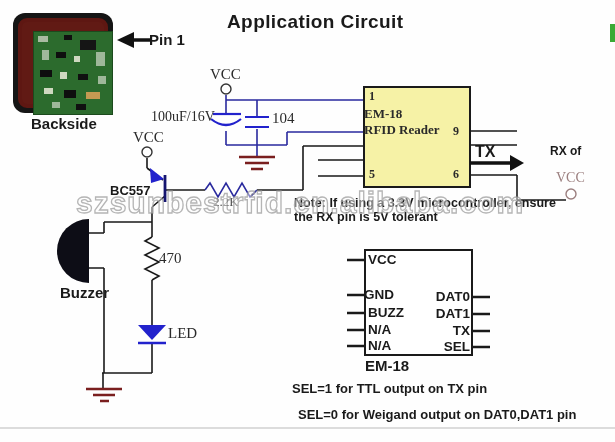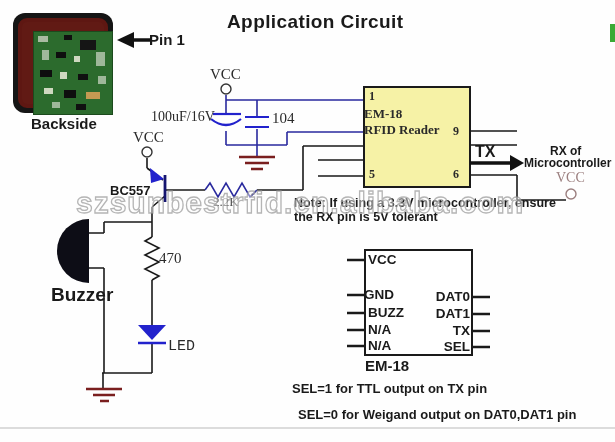--- a/index.html
+++ b/index.html
@@ -126,34 +126,33 @@
   <div class="txt b title" style="left:227px;top:11px;">Application Circuit</div>
   <div class="txt b" style="left:149px;top:31px;font-size:15px;">Pin 1</div>
   <div class="txt b" style="left:31px;top:115px;font-size:15px;">Backside</div>
 
   <div class="txt serif" style="left:210px;top:66px;font-size:15px;">VCC</div>
   <div class="txt serif" style="left:151px;top:109px;font-size:14px;">100uF/16V</div>
   <div class="txt serif" style="left:272px;top:110px;font-size:15px;">104</div>
   <div class="txt serif" style="left:133px;top:129px;font-size:15px;">VCC</div>
   <div class="txt b" style="left:110px;top:183px;font-size:13px;">BC557</div>
   <div class="txt serif" style="left:213px;top:194px;font-size:13px;color:#555;">2.2K</div>
-  <div class="txt b" style="left:51px;top:284px;font-size:19px;">Buzzer</div>
+  <div class="txt b" style="left:60px;top:284px;font-size:15px;">Buzzer</div>
   <div class="txt serif" style="left:159px;top:250px;font-size:15px;">470</div>
-  <div class="txt serif" style="left:168px;top:338px;font-size:15px;font-family:Liberation Mono, monospace;">LED</div>
+  <div class="txt serif" style="left:168px;top:325px;font-size:15px;">LED</div>
 
   <div class="txt b serif blk-center" style="left:364px;top:106px;width:106px;font-size:13px;">EM-18</div>
   <div class="txt b serif blk-center" style="left:364px;top:122px;width:90px;font-size:13px;">RFID Reader</div>
   <div class="txt b serif" style="left:369px;top:89px;font-size:12px;">1</div>
   <div class="txt b serif" style="left:369px;top:167px;font-size:12px;">5</div>
   <div class="txt b serif" style="left:453px;top:124px;font-size:12px;">9</div>
   <div class="txt b serif" style="left:453px;top:167px;font-size:12px;">6</div>
 
   <div class="txt b" style="left:475px;top:143px;font-size:16px;">TX</div>
   <div class="txt b" style="left:550px;top:144px;font-size:12px;">RX of</div>
-  <div class="txt b" style="left:524px;top:156px;font-size:12px;">Microcontroller</div>
   <div class="txt serif" style="left:556px;top:170px;font-size:14px;color:#9b7f7f;">VCC</div>
 
   <div class="txt b" style="left:294px;top:196px;font-size:12.5px;">Note: If using a 3.3V microcontroller, ensure</div>
   <div class="txt b" style="left:294px;top:210px;font-size:12.5px;">the RX pin is 5V tolerant</div>
 
   <div class="txt b" style="left:368px;top:252px;font-size:13.5px;">VCC</div>
   <div class="txt b" style="left:364px;top:287px;font-size:13.5px;">GND</div>
   <div class="txt b" style="left:368px;top:305px;font-size:13.5px;">BUZZ</div>
   <div class="txt b" style="left:368px;top:322px;font-size:13.5px;">N/A</div>
   <div class="txt b" style="left:368px;top:338px;font-size:13.5px;">N/A</div>

